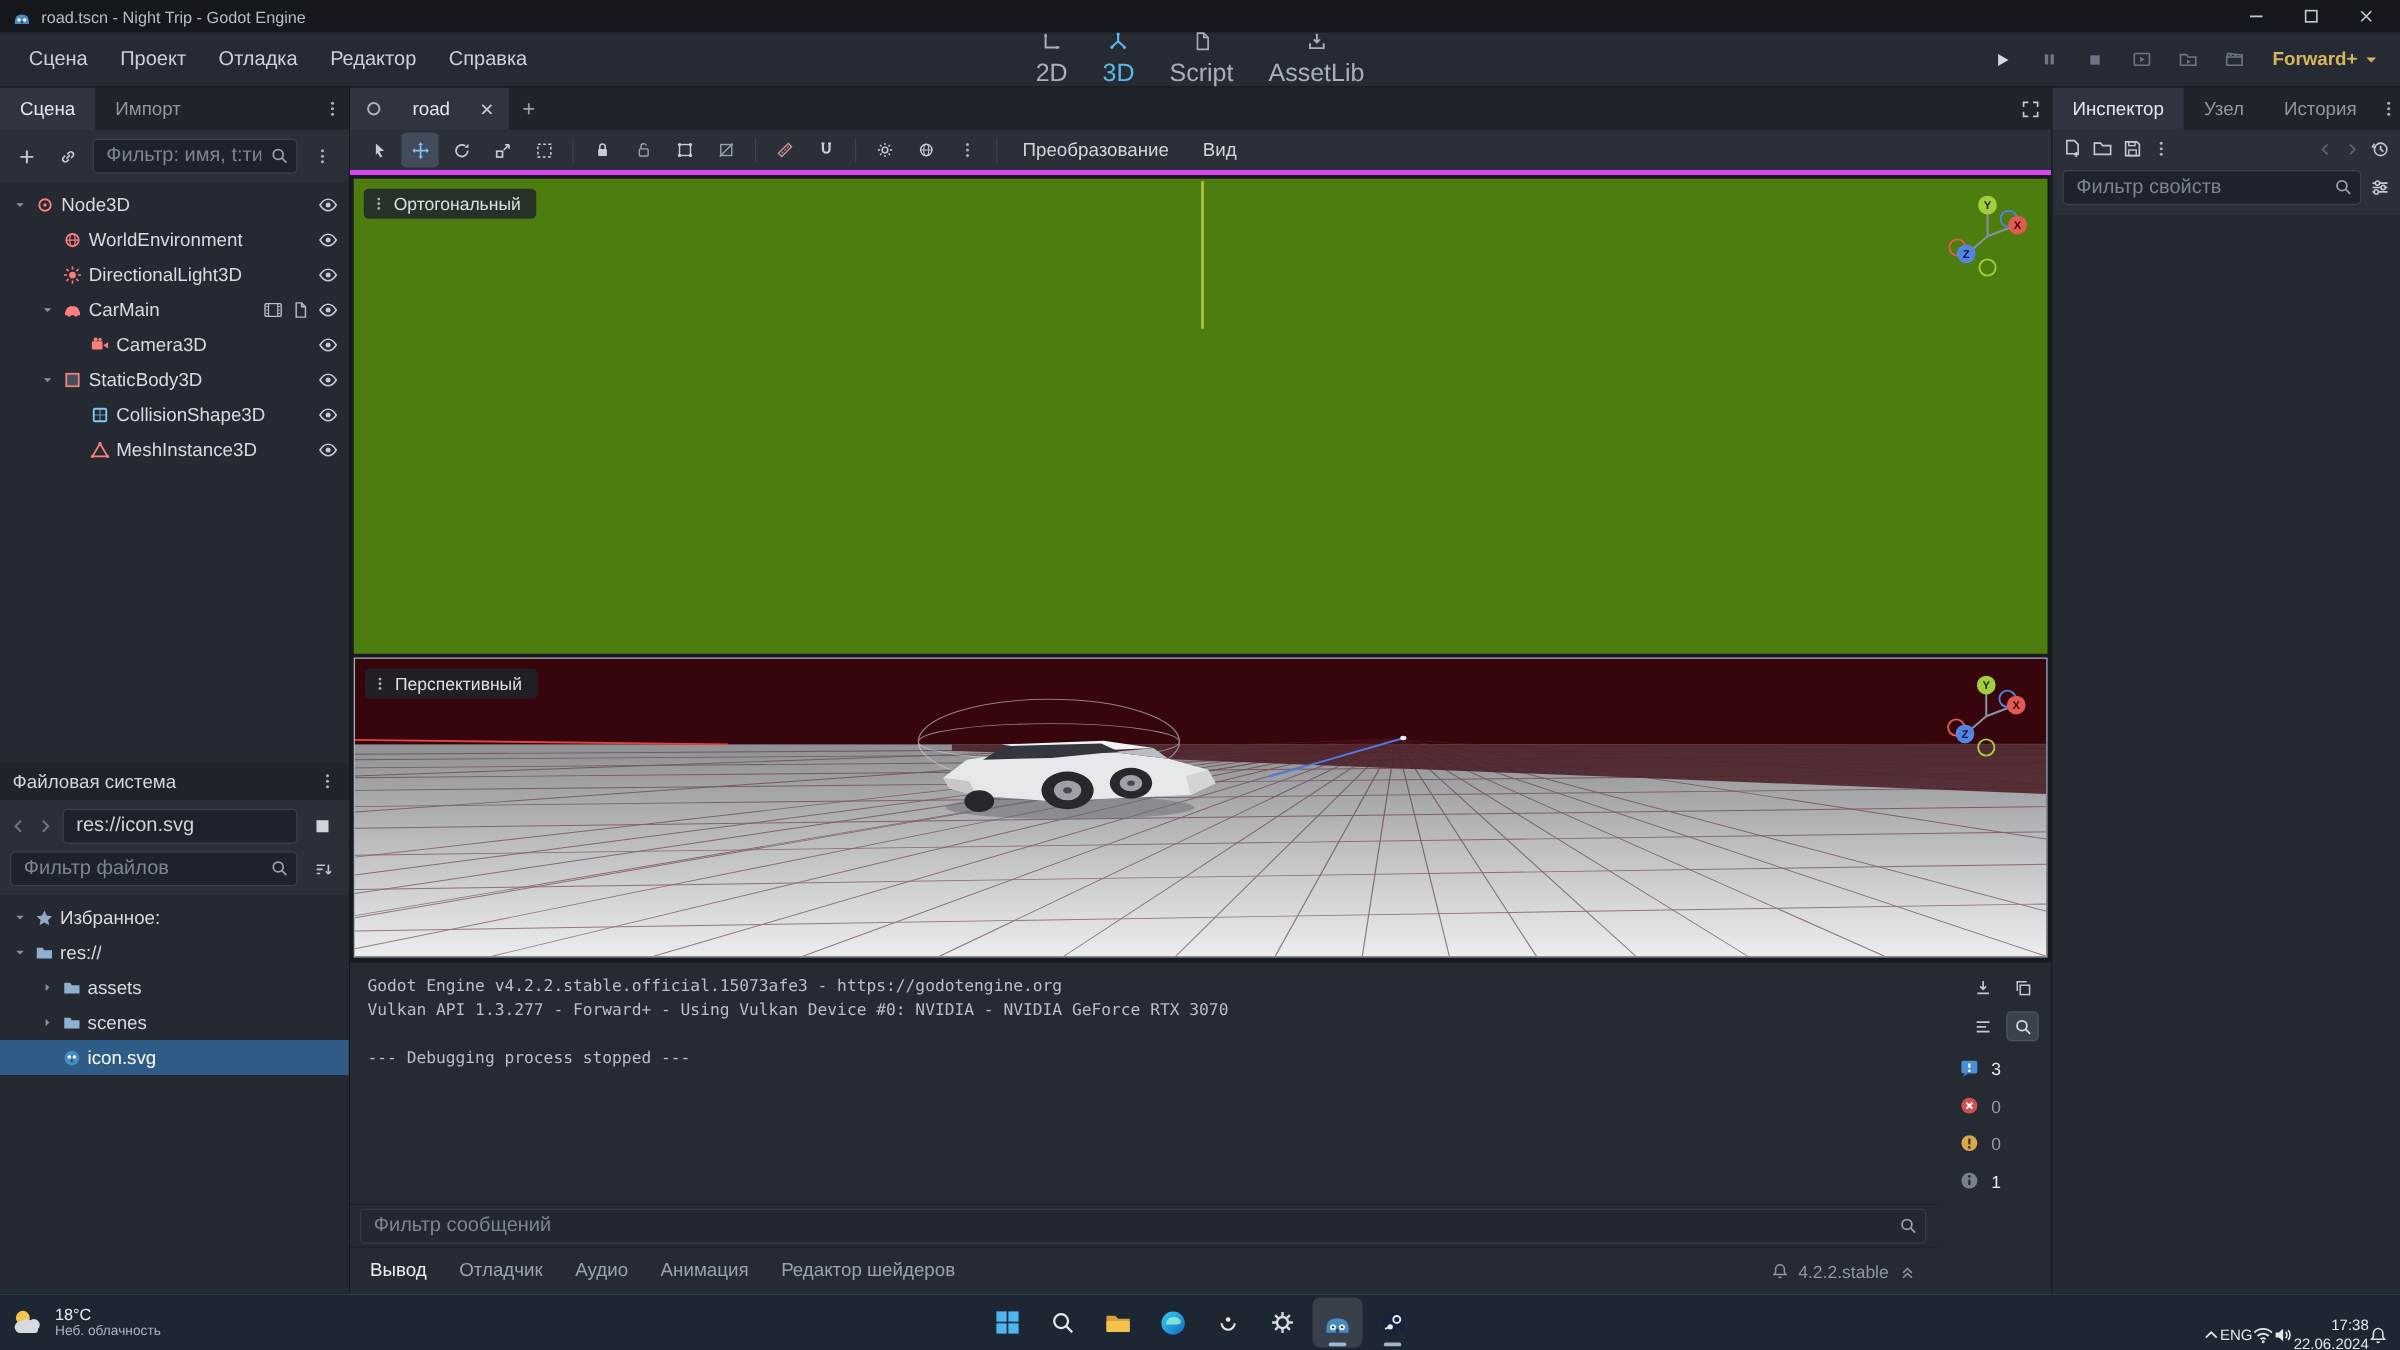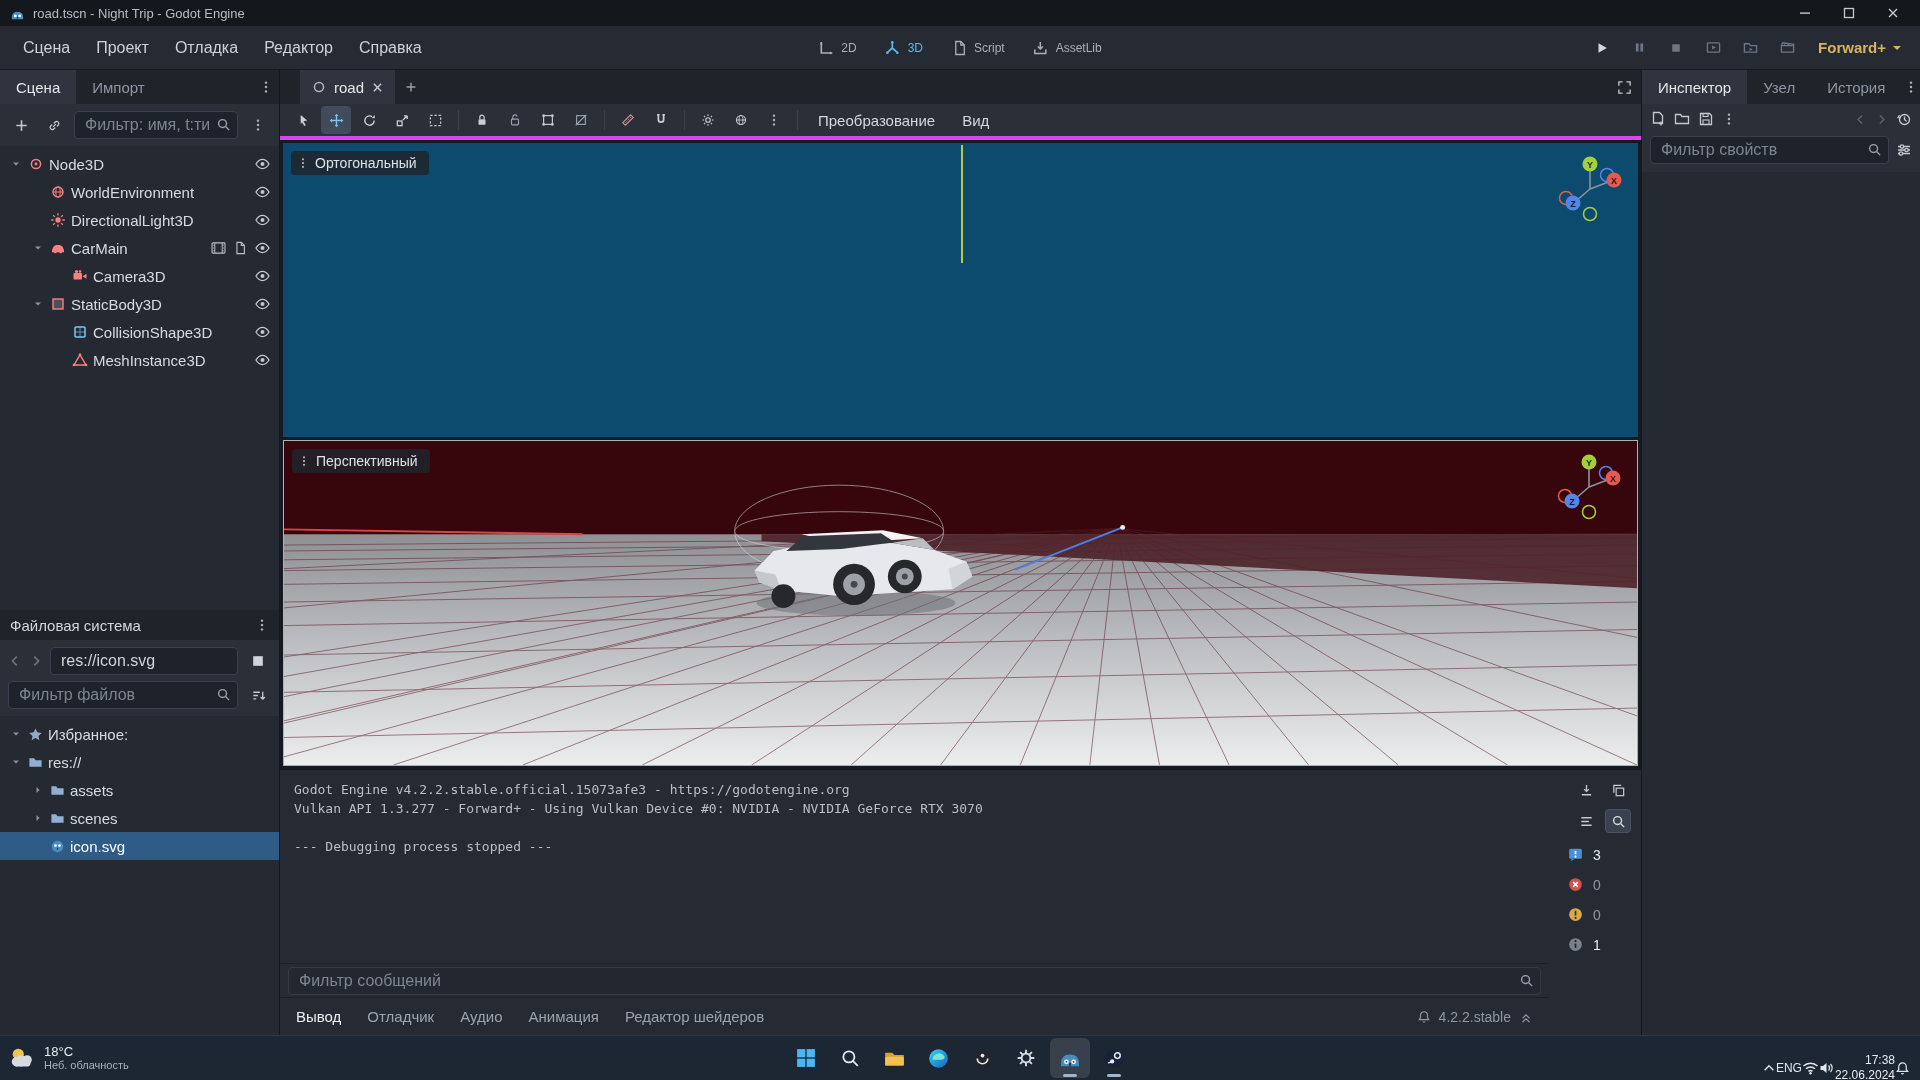--- a/index.html
+++ b/index.html
@@ -10,21 +10,21 @@
 
   
   .titlebar { height:26px; background:#14181d; display:flex; align-items:center; padding:0 10px; gap:8px; font-size:13px; color:#b7bdc5; }
   .win-controls { margin-left:auto; display:flex; gap:10px; }
   .win-btn { width:34px; height:22px; display:flex; align-items:center; justify-content:center; }
 
   
   .menubar { height:44px; background:#262b33; border-bottom:1px solid #171b21; display:flex; align-items:center; padding:0 10px; position:relative; }
   .menu-item { padding:8px 13px; font-size:16px; color:#ccd2d9; }
   .ws-center { position:absolute; left:50%; transform:translateX(-50%); display:flex; align-items:center; gap:4px; }
-  .ws-tab { display:flex; align-items:center; gap:7px; padding:7px 12px; font-size:12px; color:#a9b0ba; border-radius:5px; }
+  .ws-tab { display:flex; align-items:center; gap:7px; padding:7px 12px; font-size:20px; color:#a9b0ba; border-radius:5px;flex-direction:column; }
   .ws-tab.active { color:#5db6e8; font-weight:normal; }
   .run-controls { margin-left:auto; display:flex; align-items:center; gap:9px; padding-right:8px; }
   .run-btn { width:28px; height:26px; display:flex; align-items:center; justify-content:center; border-radius:4px; }
   .renderer { display:flex; align-items:center; gap:6px; color:#d8b45e; font-weight:bold; font-size:15px; padding-left:8px; }
 
   
   .workspace { flex:1; min-height:0; display:flex; background:#1d2128; }
   .left-col { width:280px; flex:none; display:flex; flex-direction:column; border-right:1px solid #14171c; background:#2a2f38; }
   .center-col { flex:1; min-width:0; display:flex; flex-direction:column; }
   .right-col { width:279px; flex:none; display:flex; flex-direction:column; border-left:1px solid #14171c; background:#2a2f38; }
@@ -54,33 +54,33 @@
   .tree-row.selected .nlabel { color:#ffffff; }
 
   
   .fs-panel { flex:1; min-height:0; display:flex; flex-direction:column; background:#2a2f38; }
   .fs-header { height:30px; background:#1f232a; display:flex; align-items:center; padding:0 10px; font-size:15px; color:#d2d7dd; flex:none; }
   .fs-header .kebab-btn { margin-left:auto; }
   .scene-panel { height:540px; flex:none; display:flex; flex-direction:column; }
 
   
   .vp-tabs { height:34px; flex:none; background:#1f232a; display:flex; align-items:stretch; }
-  .scene-tab { display:flex; align-items:center; gap:8px; padding:0 12px; background:#2f343e; color:#e4e7ec; font-size:15px;margin-left:20px; }
+  .scene-tab { display:flex; align-items:center; gap:24px; padding:0 12px; background:#2f343e; color:#e4e7ec; font-size:15px; }
   .newtab-btn { width:32px; display:flex; align-items:center; justify-content:center; }
   .vp-tabs .expand-btn { margin-left:auto; width:34px; display:flex; align-items:center; justify-content:center; }
 
   .vp-toolbar { height:36px; flex:none; background:#2a2f38; border-bottom:4px solid #d946ef; display:flex; align-items:center; gap:3px; padding:0 8px; }
   .tool-btn { width:30px; height:28px; display:flex; align-items:center; justify-content:center; border-radius:4px; }
   .tool-btn.active { background:#414b5b; }
   .tb-sep { width:1px; height:20px; background:#3b424e; margin:0 5px; }
   .menu-btn { padding:6px 12px; font-size:15px; color:#d2d7dd; }
 
   .viewports { flex:1; min-height:0; display:flex; flex-direction:column; gap:3px; padding:3px; background:#171b21; }
   .vp { position:relative; overflow:hidden; }
-  .vp-ortho { height:294px; flex:none; background:#0c4a6e; }
+  .vp-ortho { height:380px; flex:none; background:#4d7c0f; }
   .vp-persp { flex:1; border:1px solid #aab2bd; }
   .vp-label { position:absolute; top:8px; left:8px; display:flex; align-items:center; gap:6px; background:rgba(32,36,44,.85); border-radius:4px; padding:4px 12px 4px 6px; font-size:14px; color:#dde1e6; }
   .gizmo { position:absolute; top:8px; right:12px; }
   .ortho-line { position:absolute; left:50%; top:2px; width:2px; height:118px; background:#b9c940; }
 
   
   .output-panel { height:266px; flex:none; background:#262b33; border-top:1px solid #14181d; display:flex; }
   .out-left { flex:1; min-width:0; display:flex; flex-direction:column; }
   .console { flex:1; min-height:0; padding:10px 14px; font-family:"DejaVu Sans Mono","Liberation Mono",monospace; font-size:13px; line-height:19px; color:#b9bfc7; }
   .console .gap { height:19px; }

